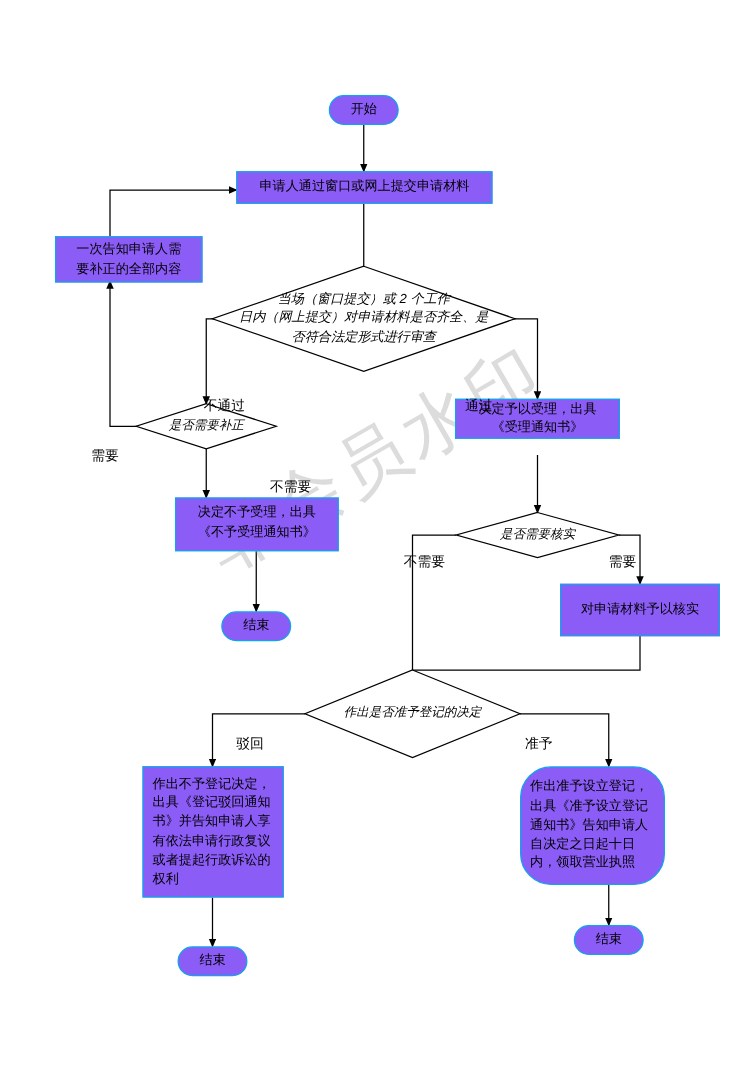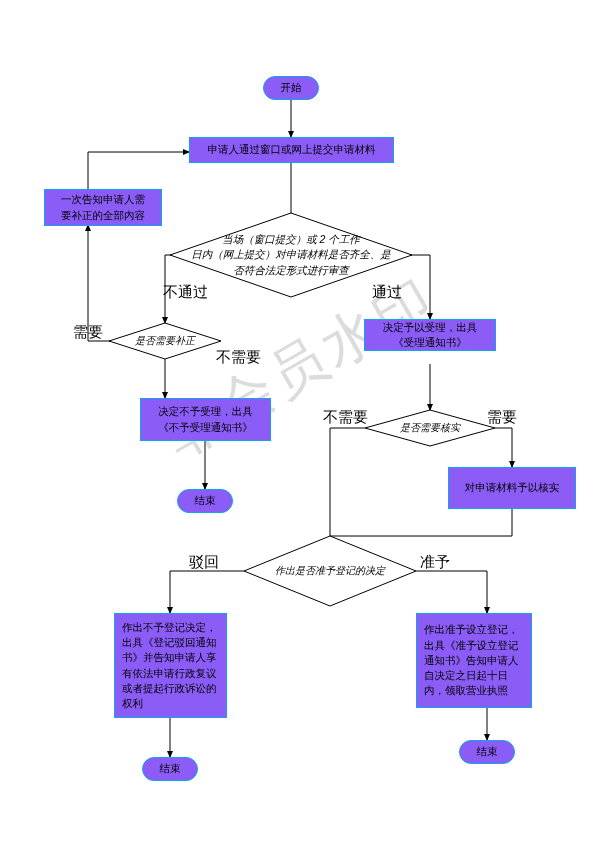--- a/index.html
+++ b/index.html
@@ -63,25 +63,26 @@
     text-align: center;
     font-size: 10.5px;
     line-height: 1.45;
     white-space: pre-line;
     padding: 0 6px;
     box-sizing: border-box;
     font-style: italic;
   }
   .edge-label {
     position: absolute;
-    font-size: 15px;
+    font-size: 11px;
     line-height: 1.2;
     color: #000;
     background: transparent;
     white-space: nowrap;
+    margin-top: 36px;
   }
   #lines {
     position: absolute;
     left: 0;
     top: 0;
     width: 605px;
     height: 856px;
     pointer-events: none;
   }
   .watermark {
@@ -165,21 +166,21 @@
   <div class="diamond-wrap" style="left:108px; top:322px; width:114px; height:38px;">
     <svg width="114" height="38" viewBox="0 0 114 38">
       <polygon points="57,1 113,19 57,37 1,19" fill="#fff" stroke="#000" stroke-width="1"></polygon>
     </svg>
     <div class="diamond-text" style="font-size:10px;">是否需要补正</div>
   </div>
 
   <div class="node rect" style="left:364px; top:319px; width:132px; height:32px;">决定予以受理，出具
 《受理通知书》</div>
 
-  <div class="node rect" style="left:140px; top:398px; width:131px; height:43px;">决定不予受理，出具
+  <div class="node rect" style="left:140px; top:398px; width:131px; height:43px;font-family:Liberation Mono, monospace;">决定不予受理，出具
 《不予受理通知书》</div>
 
   <div class="node term" style="left:177px; top:489px; width:56px; height:24px;">结束</div>
 
   <div class="diamond-wrap" style="left:364px; top:409px; width:132px; height:38px;">
     <svg width="132" height="38" viewBox="0 0 132 38">
       <polygon points="66,1 131,19 66,37 1,19" fill="#fff" stroke="#000" stroke-width="1"></polygon>
     </svg>
     <div class="diamond-text" style="font-size:10px;">是否需要核实</div>
   </div>
@@ -193,21 +194,21 @@
     <div class="diamond-text" style="font-size:10px;">作出是否准予登记的决定</div>
   </div>
 
   <div class="node rect" style="left:114px; top:613px; width:113px; height:105px; justify-content:flex-start; text-align:left; padding:5px 7px;">作出不予登记决定，
 出具《登记驳回通知
 书》并告知申请人享
 有依法申请行政复议
 或者提起行政诉讼的
 权利</div>
 
-  <div class="node rect" style="left:416px; top:613px; width:116px; height:95px; justify-content:flex-start; text-align:left; padding:5px 7px;">作出准予设立登记，
+  <div class="node rect" style="left:416px; top:613px; width:116px; height:95px; justify-content:flex-start; text-align:left; padding:5px 7px;border-radius:25px;">作出准予设立登记，
 出具《准予设立登记
 通知书》告知申请人
 自决定之日起十日
 内，领取营业执照</div>
 
   <div class="node term" style="left:459px; top:740px; width:56px; height:24px;">结束</div>
 
   <div class="node term" style="left:142px; top:757px; width:56px; height:24px;">结束</div>
 
   <div class="edge-label" style="left:163px; top:283px;">不通过</div>

